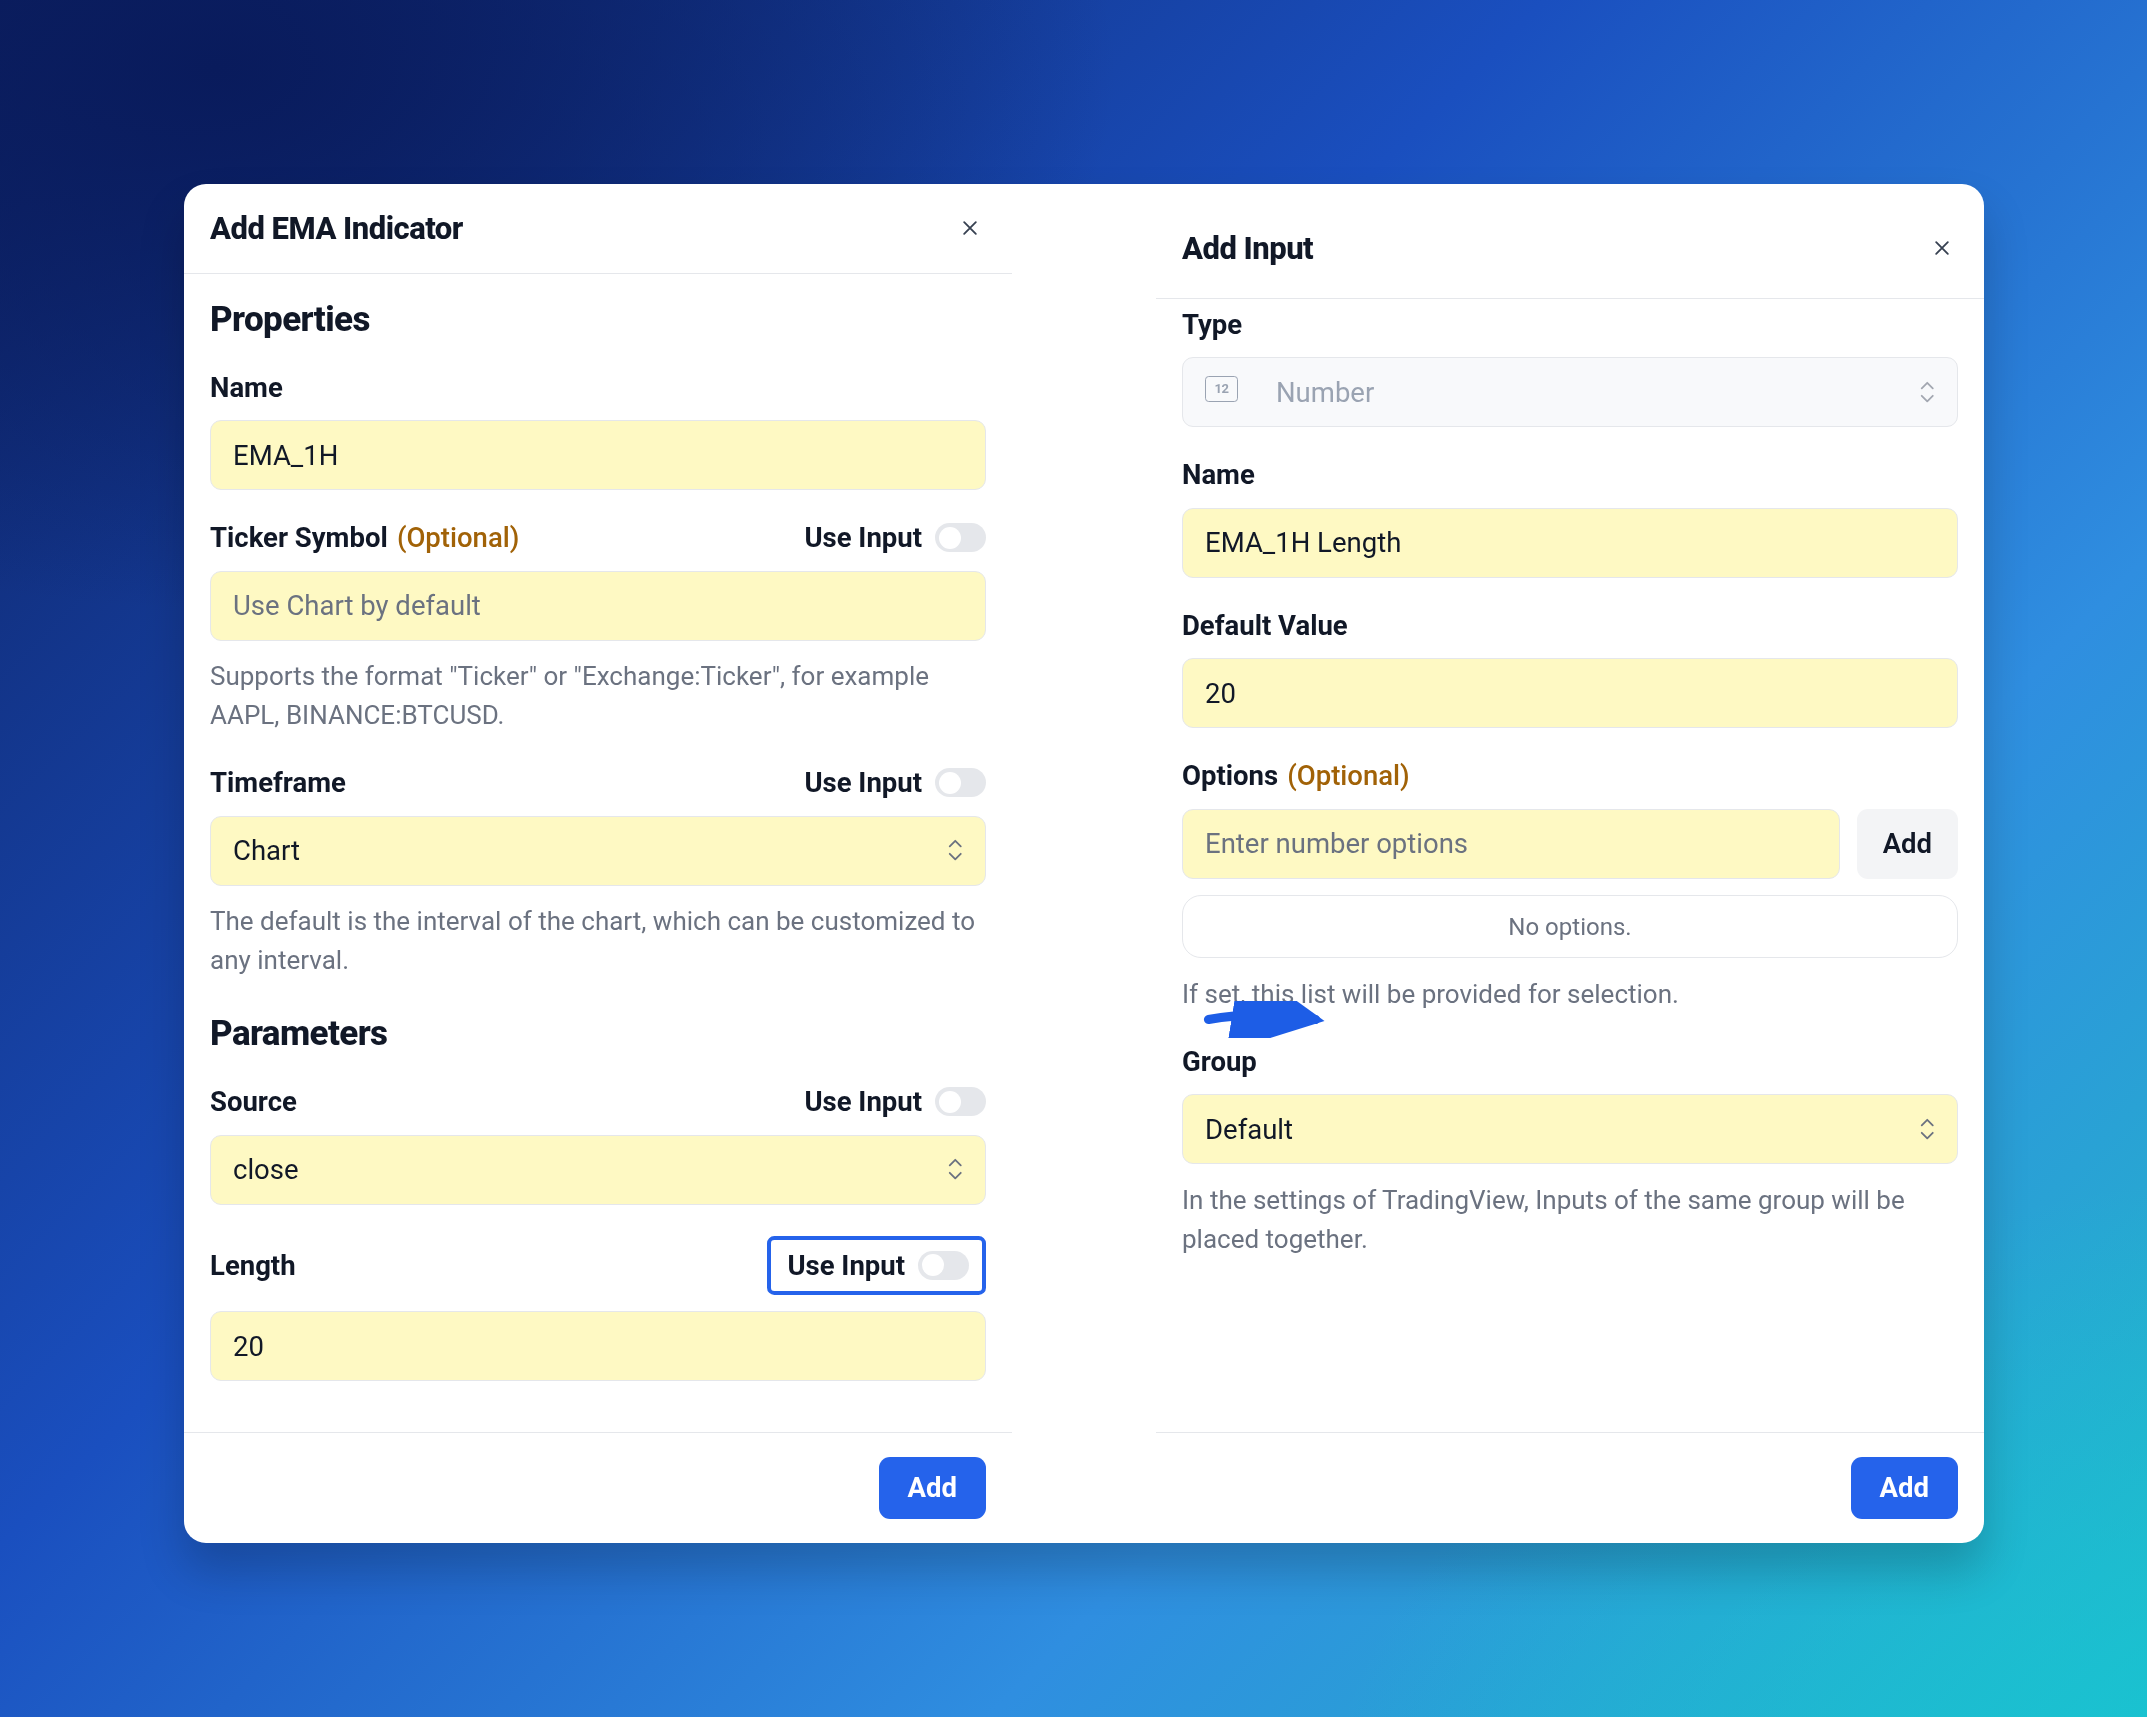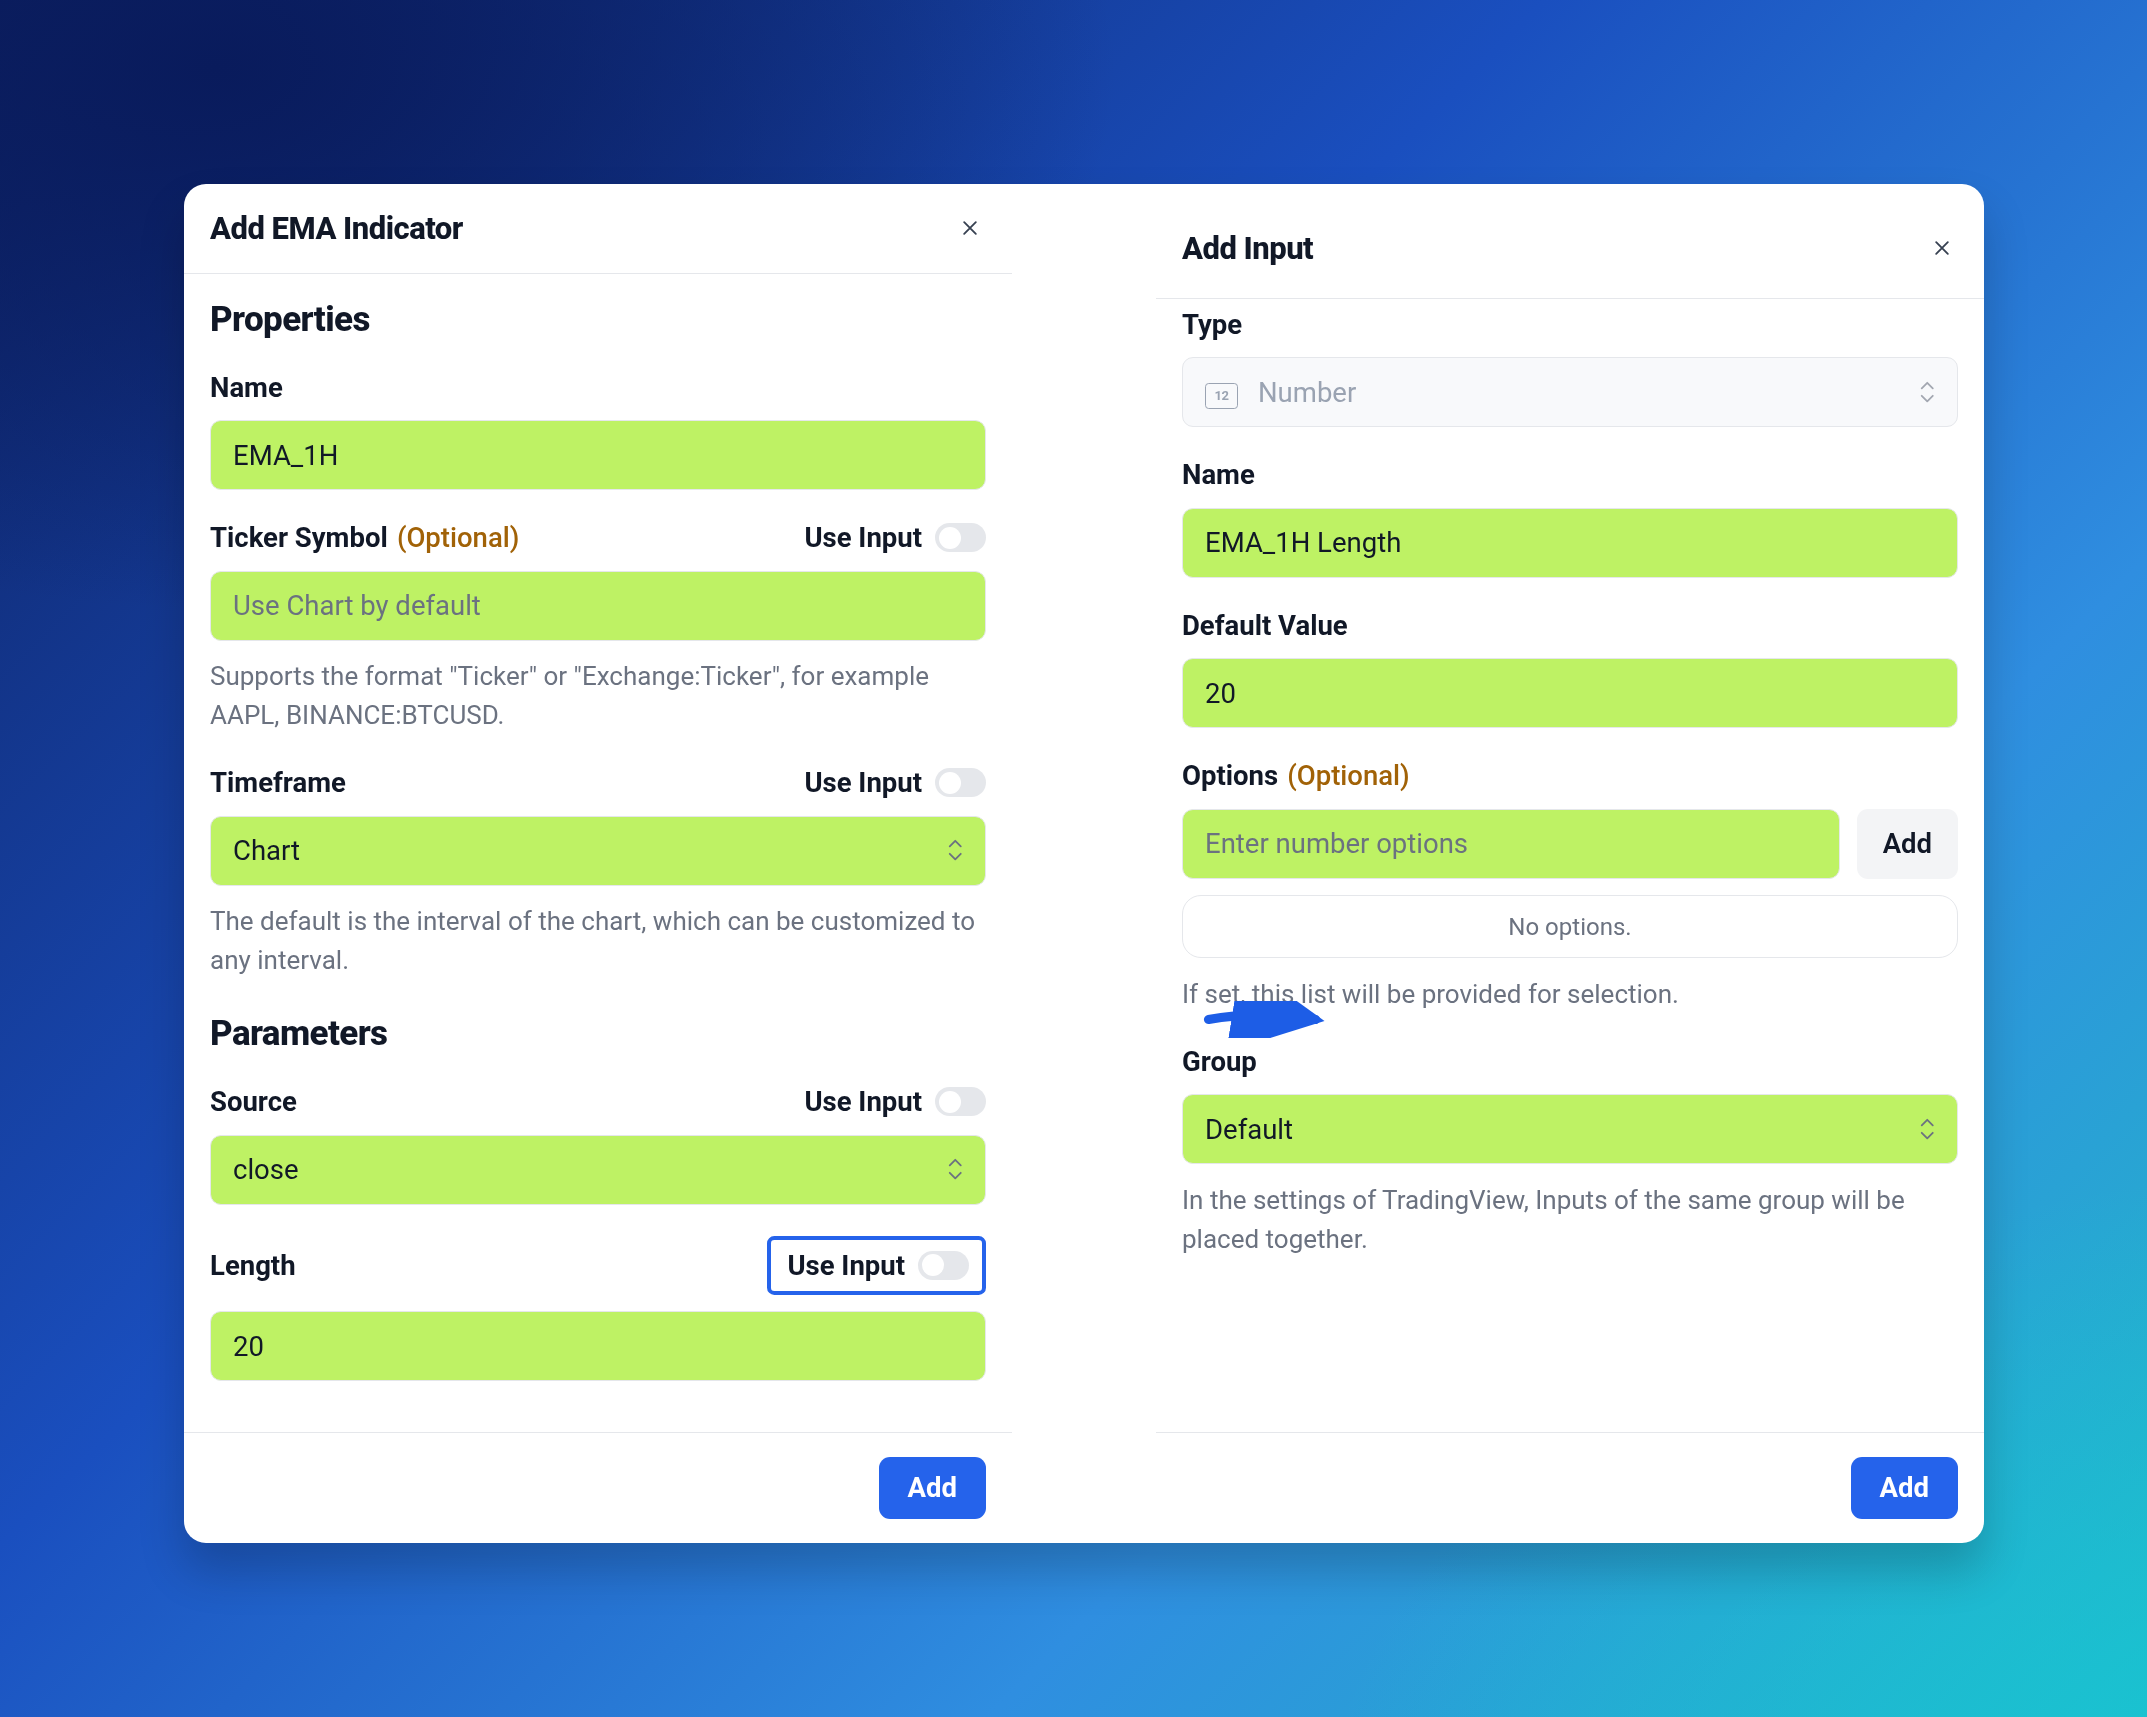--- a/index.html
+++ b/index.html
@@ -155,21 +155,21 @@
     }
 
     .text-input, .select {
       width: 100%;
       height: 70px;
       border: 0.9px solid #e5e7eb;
       border-radius: 11px;
       font-size: 27.5px;
       padding: 0 22px;
       color: #111827;
-      background: #bef264;
+      background: #fef9c3;
       box-sizing: border-box;
       display: flex;
       align-items: center;
       justify-content: space-between;
     }
     .text-muted { color: #9aa3b2; }
     .placeholder { color: #6b7280; }
 
     .help {
       margin-top: 16.5px;
@@ -231,21 +231,21 @@
       content: "12";
       position: absolute;
       top: 50%;
       left: 50%;
       transform: translate(-50%, -52%);
       font-size: 13px;
       font-weight: 700;
       color: #9aa3b2;
       letter-spacing: -0.5px;
     }
-    .type-left { display: flex; align-items: flex-end; gap: 20px; }
+    .type-left { display: flex; align-items: flex-start; gap: 38px; }
 
     .panel-footer {
       position: absolute;
       left: 0;
       right: 0;
       bottom: 0;
       padding: 24px 26px 24px 26px;
       border-top: 0.9px solid #e5e7eb;
       display: flex;
       justify-content: flex-end;

